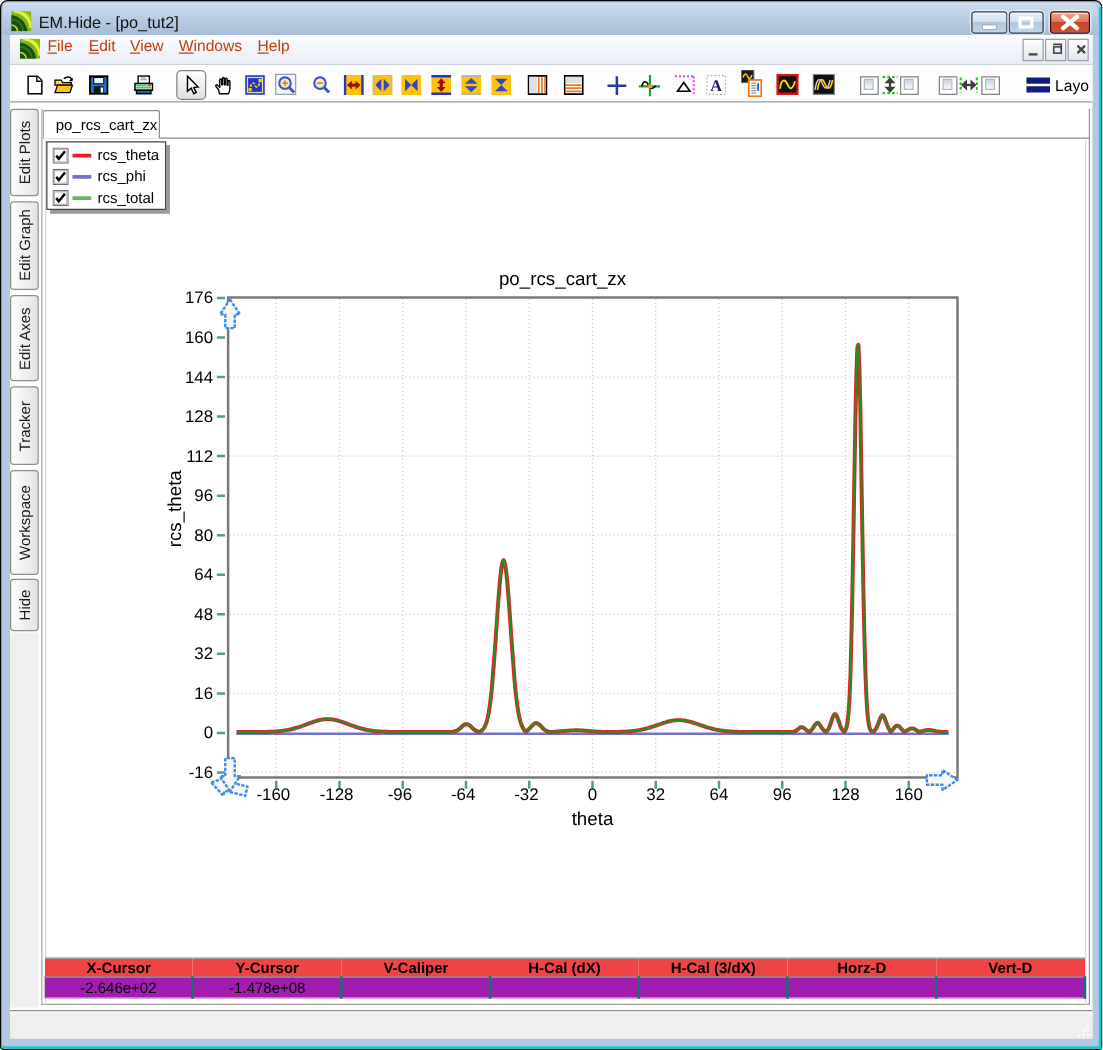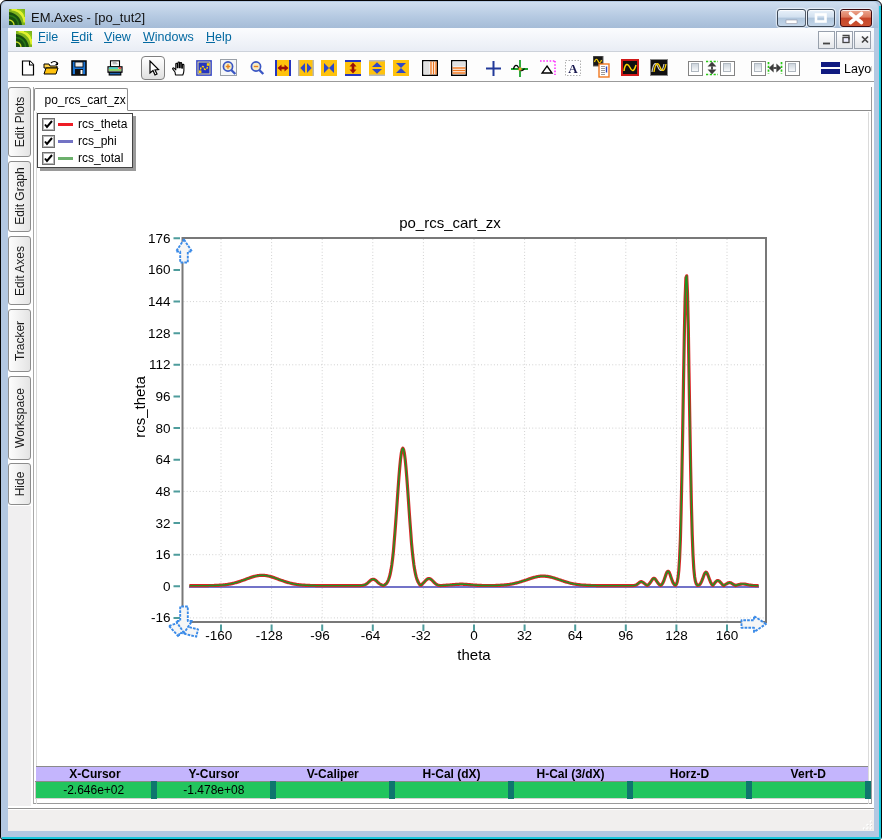--- a/index.html
+++ b/index.html
@@ -3,46 +3,46 @@
 <style>
 *{margin:0;padding:0;box-sizing:border-box}
 body{width:882px;height:840px;font-family:"Liberation Sans",sans-serif;background:#fff;position:relative;overflow:hidden}
 .win{position:absolute;left:0;top:0;width:882px;height:840px;background:#b3c8e2;border:1.6px solid #050505;border-radius:6px 6px 3px 3px}
 .cyR{position:absolute;right:1px;top:6px;width:2.5px;height:833px;background:#19c6da}
 .cyB{position:absolute;left:2px;bottom:1px;width:879px;height:2.5px;background:#19c6da}
 .title{position:absolute;left:2px;top:2px;width:876px;height:26px;border-radius:5px 5px 0 0;background:linear-gradient(#cfdeef,#b6cae2 55%,#a5bcd7)}
 .ttext{position:absolute;left:31px;top:10px;font-size:13px;color:#111}
 .inner{position:absolute;left:8px;top:28px;width:866px;height:802px;background:#fff}
 .menubar{position:absolute;left:0;top:0;width:866px;height:24px;background:linear-gradient(#fbfcfe,#e9edf5);border-bottom:1px solid #cdd2da}
-.menu{position:absolute;top:2px;font-size:12.5px;color:#0369a1}
+.menu{position:absolute;top:2px;font-size:12.5px;color:#c2410c}
 .menu u{text-decoration:underline}
 .toolbar{position:absolute;left:0;top:24px;width:866px;height:30px;background:#fdfdfd;border-bottom:1.4px solid #9a9a9a}
 .stab{position:absolute;left:0;width:23px;border:1px solid #8c8c8c;border-radius:3px;background:linear-gradient(90deg,#fdfdfd,#e4e4e4)}
 .stab span{position:absolute;left:50%;top:50%;transform:translate(-50%,-50%) rotate(-90deg);white-space:nowrap;font-size:12px;color:#1a1a1a}
 .btn{position:absolute;top:9px;height:18px;border:1px solid #3f4a58;border-radius:3px;background:linear-gradient(#e9f1fa 0%,#d1e0ef 45%,#b0c6dd 50%,#c3d5e8 100%);box-shadow:inset 0 1px 0 rgba(255,255,255,.8),0 0 0 1.2px rgba(255,255,255,.55)}
 .btnc{background:linear-gradient(#eda891 0%,#dd7a5e 45%,#c64529 50%,#cc5232 100%);border-color:#40090e}
 .mbtn{position:absolute;top:3px;height:17.5px;width:17px;border:1px solid #98a0ac;background:linear-gradient(#ffffff,#e4e6ea)}
 table.cur{position:absolute;border-collapse:collapse;table-layout:fixed}
 table.cur td{width:118.9px;font-size:12px;text-align:center;color:#000;padding:0}
-table.cur tr.h td{background:#c4b5fd;font-weight:bold;height:15px;border-top:1.3px solid #8a8a8a;border-bottom:1.3px solid #8a8a8a}
-table.cur tr.v td{background:#22c55e;height:17px;border-right:6px solid #0f766e;border-bottom:1px solid #d4d2d0}
+table.cur tr.h td{background:#ef4444;font-weight:bold;height:15px;border-top:1.3px solid #8a8a8a;border-bottom:1.3px solid #8a8a8a}
+table.cur tr.v td{background:#a21caf;height:17px;border-right:2px solid #0f766e;border-bottom:1px solid #d4d2d0}
 table.cur tr.v td:first-child{border-left:1px solid #c9c7c5}
 </style></head><body>
 <div class="win"></div>
 
 <div class="title"></div>
 <svg style="position:absolute;left:9px;top:9px" width="16" height="16" viewBox="0 0 16 16">
     <rect width="16" height="16" fill="#7fb41c"></rect>
     <path d="M0 3 C7 4 12 9 13 16 L0 16 Z" fill="#174f10"></path>
     <path d="M2.5 0 A14 14 0 0 1 16 13.5" fill="none" stroke="#e2f22e" stroke-width="3"></path>
     <path d="M8 0 A8.5 8.5 0 0 1 16 8" fill="none" stroke="#8ec81e" stroke-width="1.4"></path>
     <path d="M0 6.5 A9.5 9.5 0 0 1 9.5 16" fill="none" stroke="#2a7a16" stroke-width="1.6"></path>
     <path d="M0 11 A5 5 0 0 1 5 16" fill="none" stroke="#c4dc28" stroke-width="1.3"></path>
   </svg>
-<div class="ttext">EM.Axes - [po_tut2]</div>
+<div class="ttext">EM.Hide - [po_tut2]</div>
 <div class="btn" style="left:777px;width:29px"></div>
 <div class="btn" style="left:807px;width:28px"></div>
 <div class="btn btnc" style="left:840px;width:32px"></div>
 <svg style="position:absolute;left:777px;top:9px" width="95" height="18" viewBox="0 0 95 18">
     <rect x="9" y="11" width="11" height="3.6" fill="#fff" stroke="#889" stroke-width="0.5"></rect>
     <rect x="39" y="5.5" width="9.5" height="7" fill="none" stroke="#fff" stroke-width="2.6"></rect>
     <path d="M73.5 4.5 L84.5 13.5 M84.5 4.5 L73.5 13.5" stroke="#fff" stroke-width="3.6" stroke-linecap="round"></path>
   </svg>
 <div class="inner">
 <div class="menubar"></div>

